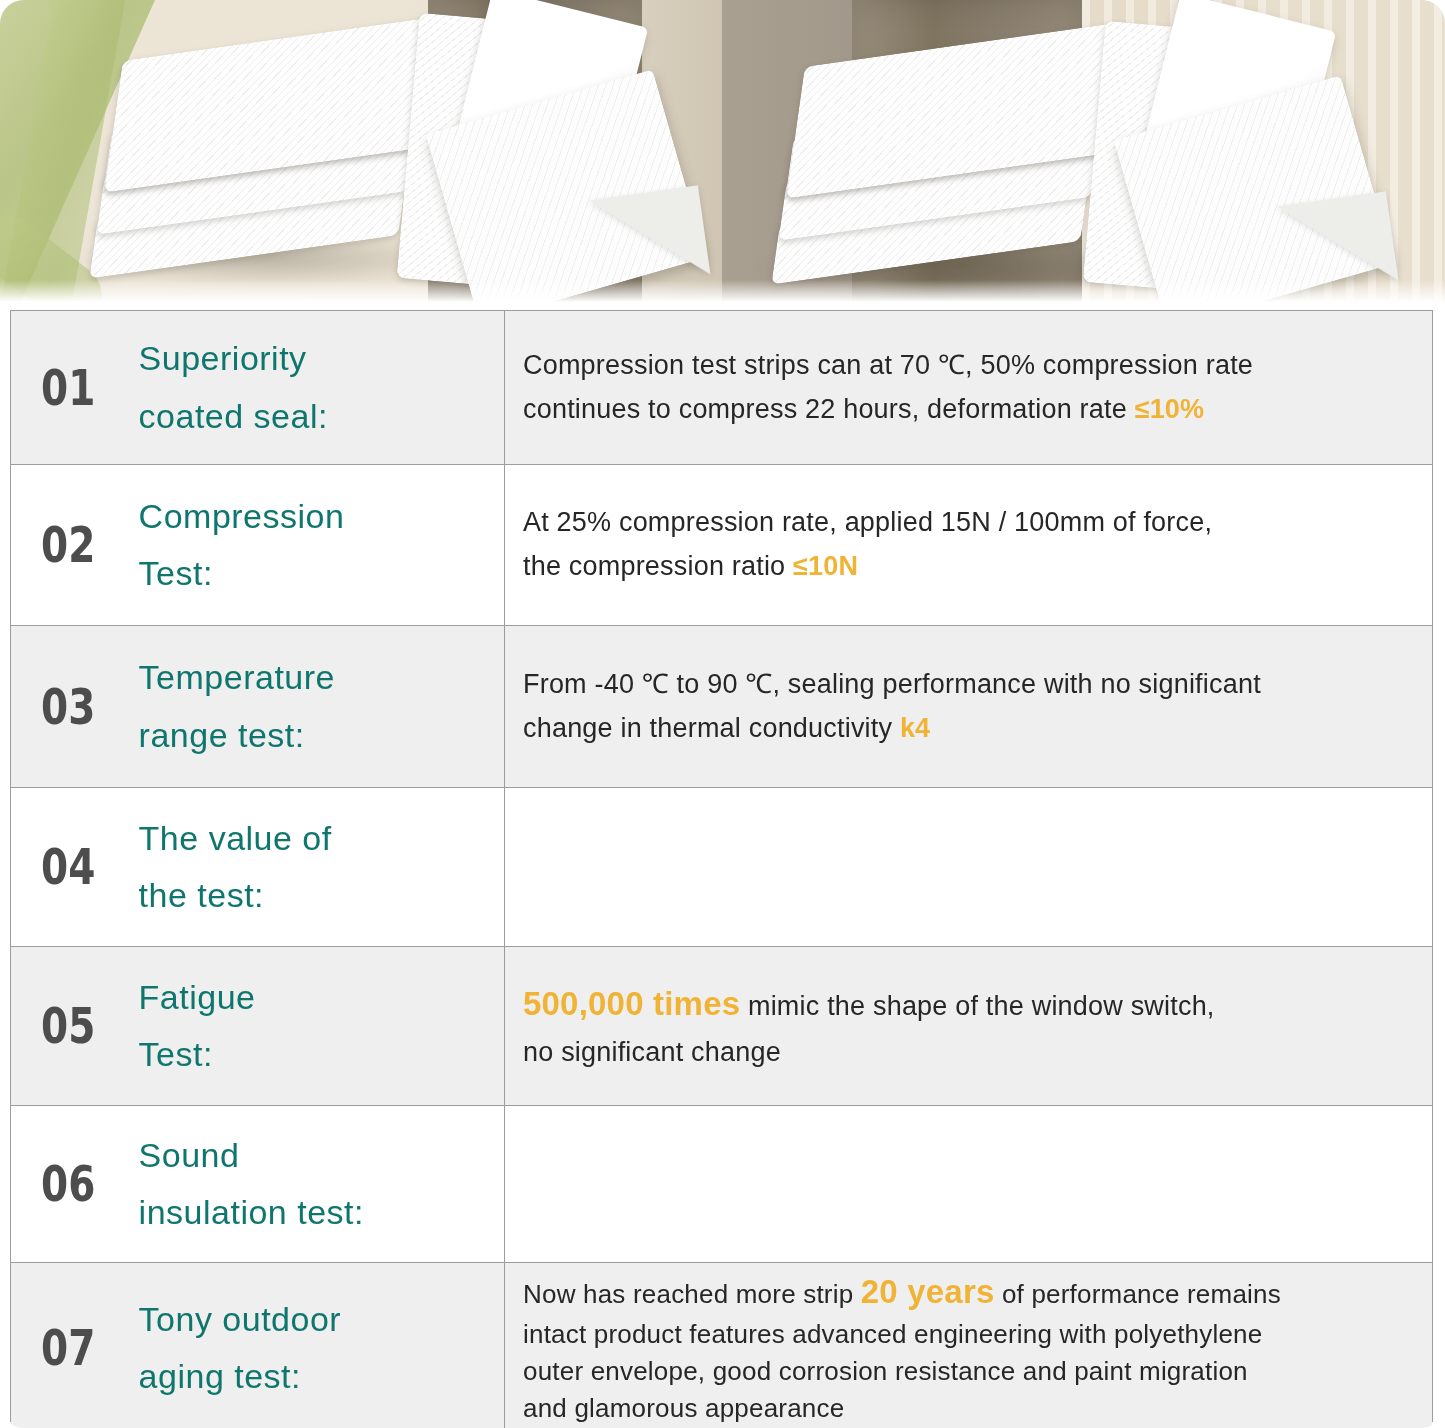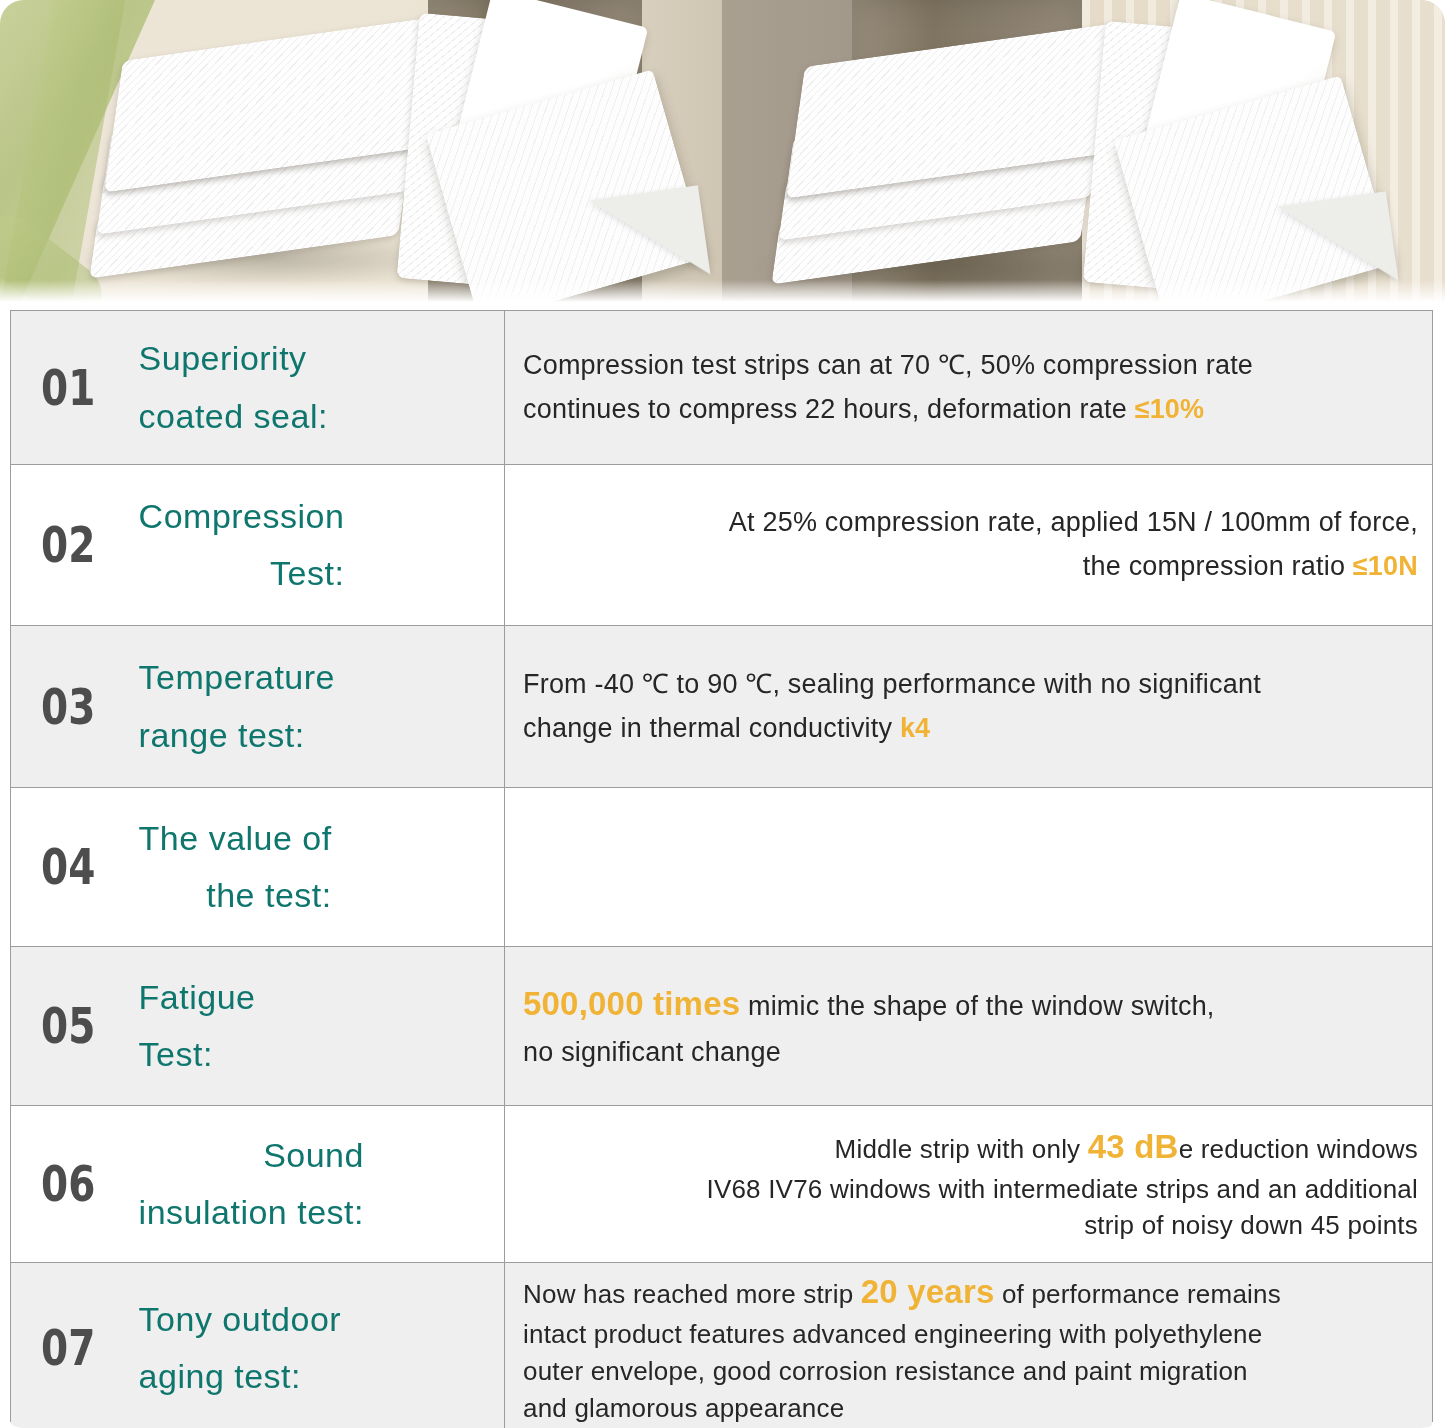--- a/index.html
+++ b/index.html
@@ -39,21 +39,21 @@
         border-left:110px solid transparent;border-top:90px solid #ededea;
         transform:rotate(8deg);filter:drop-shadow(0 2px 3px rgba(0,0,0,.12));}
 
   
   .test-table{position:absolute;left:10px;top:310px;width:1423px;height:1112px;
         border:1px solid #9c9c9c;box-sizing:border-box;
         display:grid;grid-template-rows:154px 161px 162px 159px 159px 157px auto;}
   .t-row{display:grid;grid-template-columns:494px 1fr;border-bottom:1px solid #9c9c9c;box-sizing:border-box;}
   .t-row:last-child{border-bottom:none;}
   .t-row.shaded{background:#efefef;}
-  .t-row.plain{background:#ffffff;text-align:right;}
+  .t-row.plain{background:#ffffff;}
   .cell-left{display:flex;align-items:center;border-right:1px solid #9c9c9c;
         padding-left:30px;box-sizing:border-box;}
   .num{font-family:"DejaVu Sans",sans-serif;font-weight:bold;font-size:50px;color:#4d4d4d;
         display:inline-block;transform:scaleX(.78);transform-origin:left center;line-height:1;}
   .row-title{font-size:34px;color:#0f766e;line-height:1.68;white-space:pre-line;
         margin-left:28px;letter-spacing:.5px;}
   .cell-right{display:flex;flex-direction:column;justify-content:center;
         padding:6px 14px 6px 18px;box-sizing:border-box;}
   .dline{white-space:nowrap;font-size:27px;color:#262626;line-height:1.62;letter-spacing:.2px;}
   .compact .dline{font-size:26px;line-height:1.42;}
@@ -152,25 +152,20 @@
           <div class="dline"><span class="hl big">500,000 times</span><span> mimic the shape of the window switch,</span></div>
           <div class="dline"><span>no significant change</span></div>
         </div>
       </div>
       <div class="t-row plain">
         <div class="cell-left">
           <span class="num">06</span>
           <span class="row-title">Sound
 insulation test:</span>
         </div>
-        <div class="cell-right compact">
-          <div class="dline"><span>Middle strip with only </span><span class="hl big">43 dB</span><span>e reduction windows</span></div>
-          <div class="dline"><span>IV68 IV76 windows with intermediate strips and an additional</span></div>
-          <div class="dline"><span>strip of noisy down 45 points</span></div>
-        </div>
       </div>
       <div class="t-row shaded">
         <div class="cell-left">
           <span class="num">07</span>
           <span class="row-title">Tony outdoor
 aging test:</span>
         </div>
         <div class="cell-right compact">
           <div class="dline"><span>Now has reached more strip </span><span class="hl big">20 years</span><span> of performance remains</span></div>
           <div class="dline"><span>intact product features advanced engineering with polyethylene</span></div>

